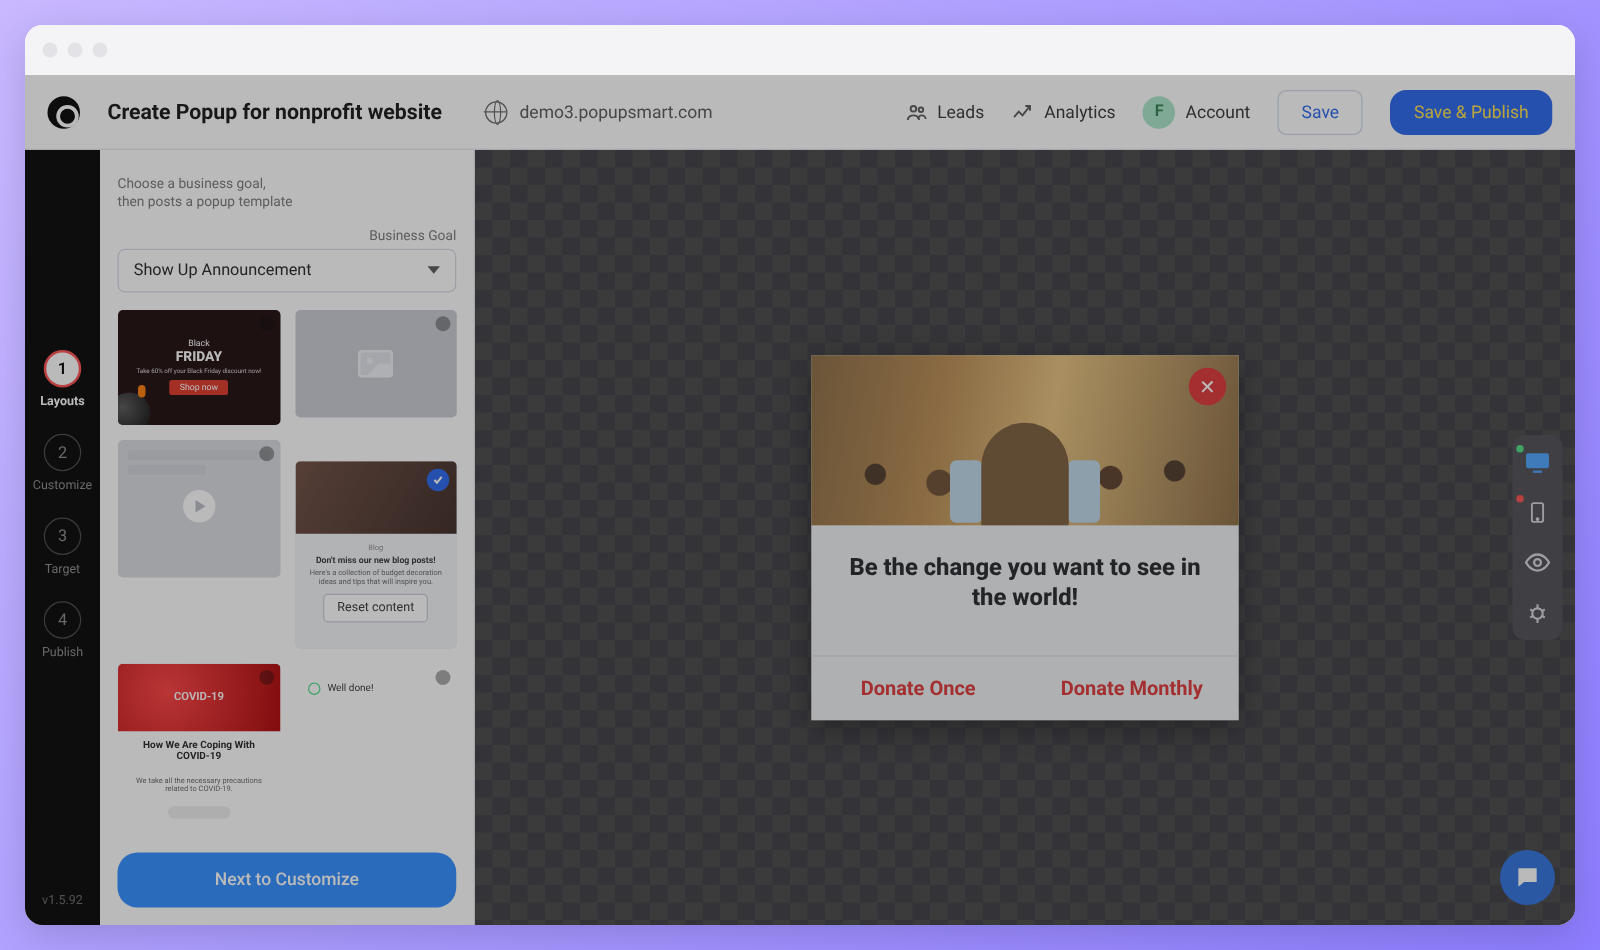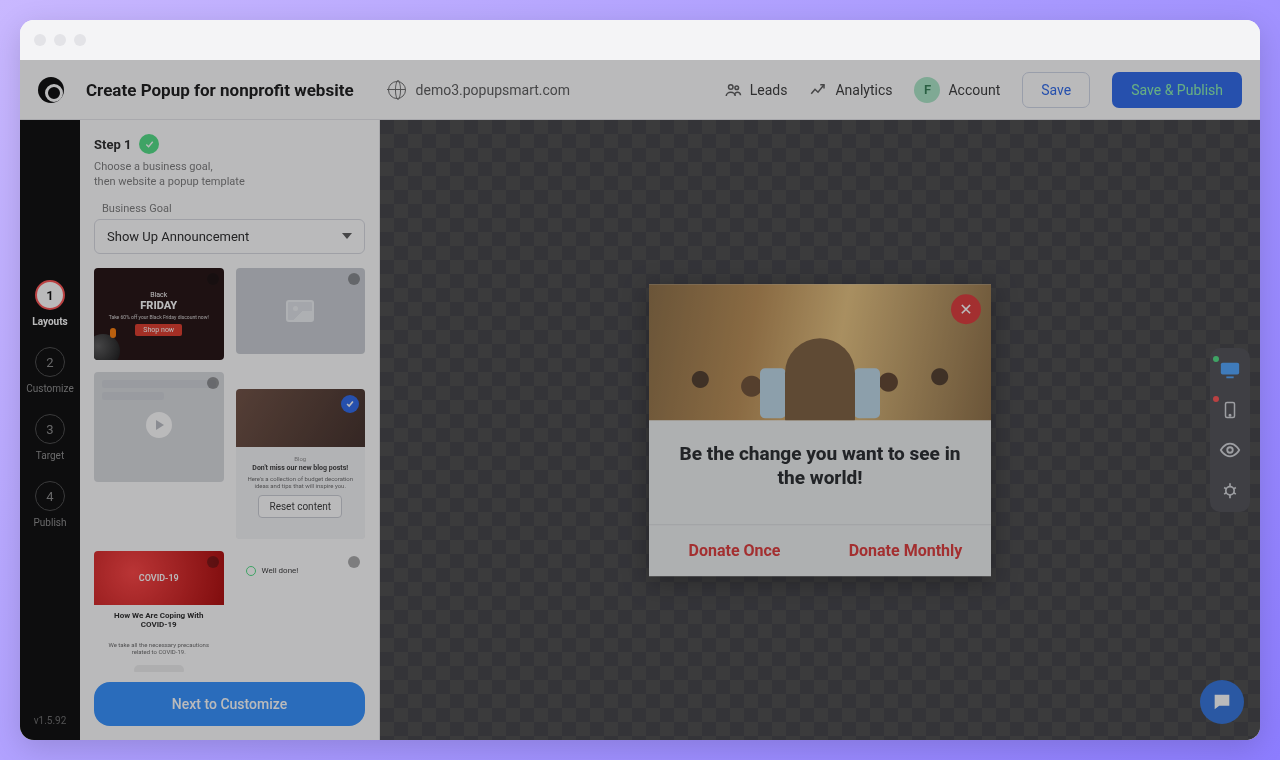--- a/index.html
+++ b/index.html
@@ -25,40 +25,40 @@
   .title { font-weight: 700; font-size: 17px; color: #111; }
   .globe-icon { width:18px; height:18px; border:1.6px solid #666; border-radius:50%; position:relative; }
   .globe-icon::before { content:""; position:absolute; top:-1.6px; left:6px; width:4px; height:18px; border:1.6px solid #666; border-radius:50%; }
   .globe-icon::after { content:""; position:absolute; top:7px; left:-1.6px; width:18px; height:0; border-top:1.6px solid #666; }
   .domain-text { color:#555; font-size:14px; }
   .spacer { flex:1; }
   .nav-item { display:flex; align-items:center; gap:8px; color:#333; font-size:14px; cursor:pointer; }
   .avatar { width:26px; height:26px; border-radius:50%; background:#a8e6c6; color:#2b7a4d; display:flex; align-items:center; justify-content:center; font-size:13px; font-weight:600;}
   .btn { padding:9px 18px; border-radius:7px; font-size:14px; cursor:pointer; border:1px solid transparent; }
   .btn-outline { border-color:#cfd6e6; color:#2563eb; background:#fff; }
-  .btn-primary { background:#2563eb; color:#86efac; }
+  .btn-primary { background:#2563eb; color:#fde047;border-radius:13px; }
   
   .main { flex:1; display:flex; background:#f3f4f6; min-height:0;}
   
   .rail { width:60px; background:#000; color:#888; display:flex; flex-direction:column; align-items:center; padding-top:160px; gap:20px; position:relative;}
   .rail-step { display:flex; flex-direction:column; align-items:center; gap:6px; cursor:pointer;}
   .rail-circle { width:30px;height:30px;border-radius:50%; border:1.5px solid #444; color:#888; display:flex; align-items:center; justify-content:center; font-size:13px;}
   .rail-step.active .rail-circle { border:2px solid #ff4d4d; background:#fff; color:#000; font-weight:600;}
   .rail-label { font-size:10px; color:#888; }
   .rail-step.active .rail-label { color:#fff;font-weight:bold; }
   .version { position:absolute; bottom:14px; font-size:10px; color:#666;}
   
   .panel { width:300px; background:#fff; display:flex; flex-direction:column; position:relative; border-right:1px solid #e5e5e8;}
   .panel-inner { flex:1; overflow:hidden; padding:14px 14px 0 14px; display:flex; flex-direction:column;}
   .step-head { display:flex; align-items:center; gap:8px; }
   .step-title { font-weight:700; font-size:13px; color:#222;}
   .check { width:20px;height:20px;border-radius:50%;background:#4ade80; display:flex; align-items:center; justify-content:center;}
   .check svg { width:11px;height:11px; }
   .step-sub { font-size:11px; color:#777; margin-top:6px; line-height:1.35;}
-  .field-label { font-size:11px; color:#777; margin-top:12px; margin-left:8px;}
+  .field-label { font-size:11px; color:#777; margin-top:12px; margin-left:8px;text-align:right;}
   .select { margin-top:4px; border:1px solid #d7d9e0; border-radius:6px; padding:9px 12px; display:flex; align-items:center; justify-content:space-between; cursor:pointer; font-size:13px; color:#222;}
   .chev { width:0;height:0;border-left:5px solid transparent;border-right:5px solid transparent;border-top:6px solid #555; }
   .templates { margin-top:14px; flex:1; overflow-y:auto; display:grid; grid-template-columns:1fr 1fr; gap:12px; padding-bottom:14px; scrollbar-width:thin;}
   .tpl { position:relative; border-radius:4px; overflow:hidden; cursor:pointer; background:#e9eaec; }
   .tpl .xdot { position:absolute; top:5px; right:5px; width:12px;height:12px;border-radius:50%;background:rgba(0,0,0,.35);}
   
   .tpl-bf { background:#1a0707; color:#fff; height:92px; display:flex; flex-direction:column; align-items:center; justify-content:center; font-size:8px;}
   .tpl-bf .bomb { position:absolute; left:-8px; bottom:-8px; width:34px;height:34px;border-radius:50%; background:radial-gradient(circle at 35% 35%, #555, #000);}
   .tpl-bf .bomb::after{content:"";position:absolute;top:-6px;right:4px;width:6px;height:10px;background:#ff7a00;border-radius:3px;}
   .tpl-bf .shop { background:#d32; padding:2px 8px; font-size:7px; border-radius:2px; margin-top:4px;}
@@ -179,31 +179,23 @@
         </div>
         <div class="rail-step">
           <div class="rail-circle">4</div>
           <div class="rail-label">Publish</div>
         </div>
         <div class="version">v1.5.92</div>
       </div>
 
       <div class="panel">
         <div class="panel-inner">
-          <div class="step-head">
-            <span class="step-title">Step 1</span>
-            <span class="check">
-              <svg viewBox="0 0 24 24" fill="none" stroke="#fff" stroke-width="3">
-                  <path d="M5 12l5 5 9-11"></path>
-                </svg>
-            </span>
-          </div>
           <div class="step-sub">
             <span>Choose a business goal,</span><br>
-            <span>then website a popup template</span>
+            <span>then posts a popup template</span>
           </div>
           <div class="field-label">Business Goal</div>
           <div class="select">
             <span>Show Up Announcement</span>
             <span class="chev"></span>
           </div>
 
           <div class="templates">
             <div class="tpl tpl-bf">
               <span class="xdot"></span>

